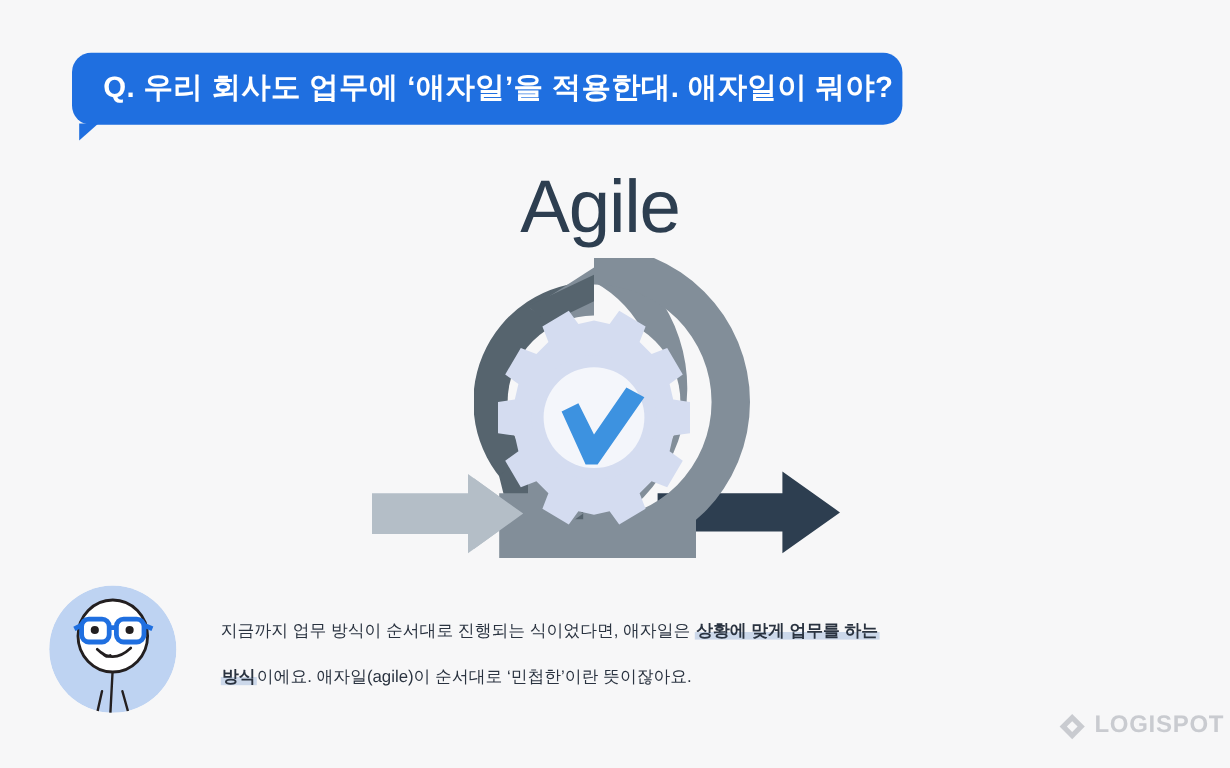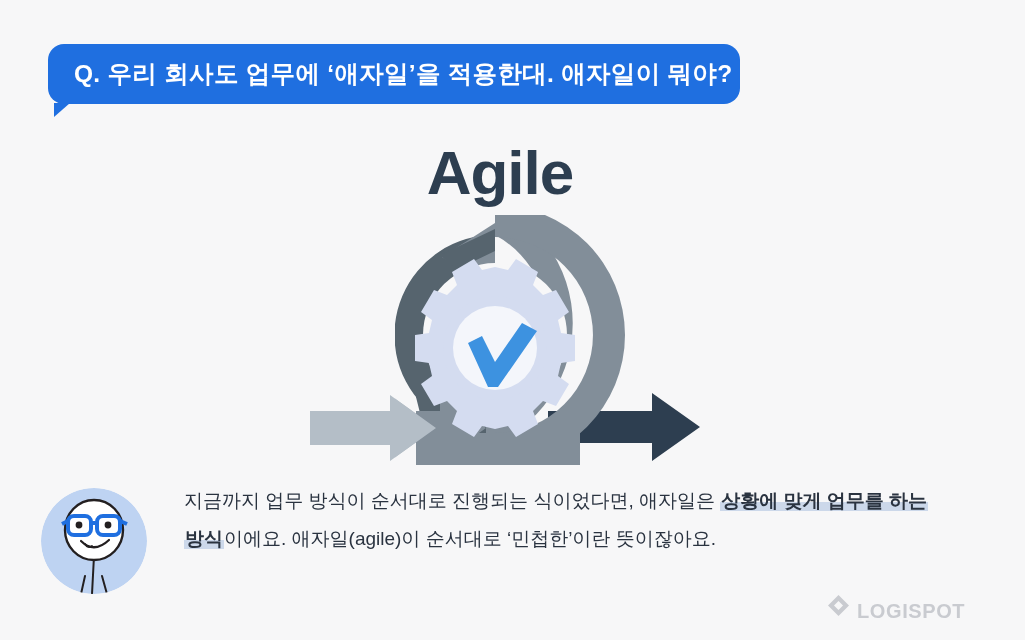--- a/index.html
+++ b/index.html
@@ -12,21 +12,21 @@
     height: 640px;
     background: #f7f7f8;
     font-family: "Liberation Sans", sans-serif;
     overflow: hidden;
     position: relative;
   }
 
   
   .bubble-wrap {
     position: absolute;
-    left: 48px;
+    left: 60px;
     top: 44px;
     width: 692px;
     height: 60px;
   }
   .bubble {
     width: 100%;
     height: 100%;
     background: #1f6fe0;
     border-radius: 16px;
     display: flex;
@@ -54,21 +54,21 @@
   }
 
   
   .agile-title {
     position: absolute;
     left: 0;
     top: 142px;
     width: 1000px;
     text-align: center;
     font-size: 62px;
-    font-weight: 700;
+    font-weight: 400;
     color: #2d3e50;
     letter-spacing: -1px;
     line-height: 1;
   }
 
   
   .agile-graphic {
     position: absolute;
     left: 290px;
     top: 215px;
@@ -81,38 +81,38 @@
     position: absolute;
     left: 41px;
     top: 488px;
     width: 106px;
     height: 106px;
   }
 
   .body-copy {
     position: absolute;
     left: 184px;
-    top: 482px;
+    top: 506px;
     width: 800px;
-    font-size: 19px;
+    font-size: 14px;
     color: #2a3340;
     line-height: 38px;
   }
   .body-copy .hl {
     font-weight: 700;
     background: linear-gradient(to top, #ccd8ea 0%, #ccd8ea 42%, rgba(204,216,234,0) 42%);
     padding: 0 1px;
   }
 
   .logo {
     position: absolute;
-    left: 827px;
+    left: 882px;
     top: 594px;
     display: flex;
-    align-items: flex-end;
+    align-items: flex-start;
     gap: 7px;
   }
   .logo-text {
     font-size: 20px;
     font-weight: 700;
     color: #c9cbd0;
     letter-spacing: 0.6px;
     line-height: 1;
   }
 </style>

